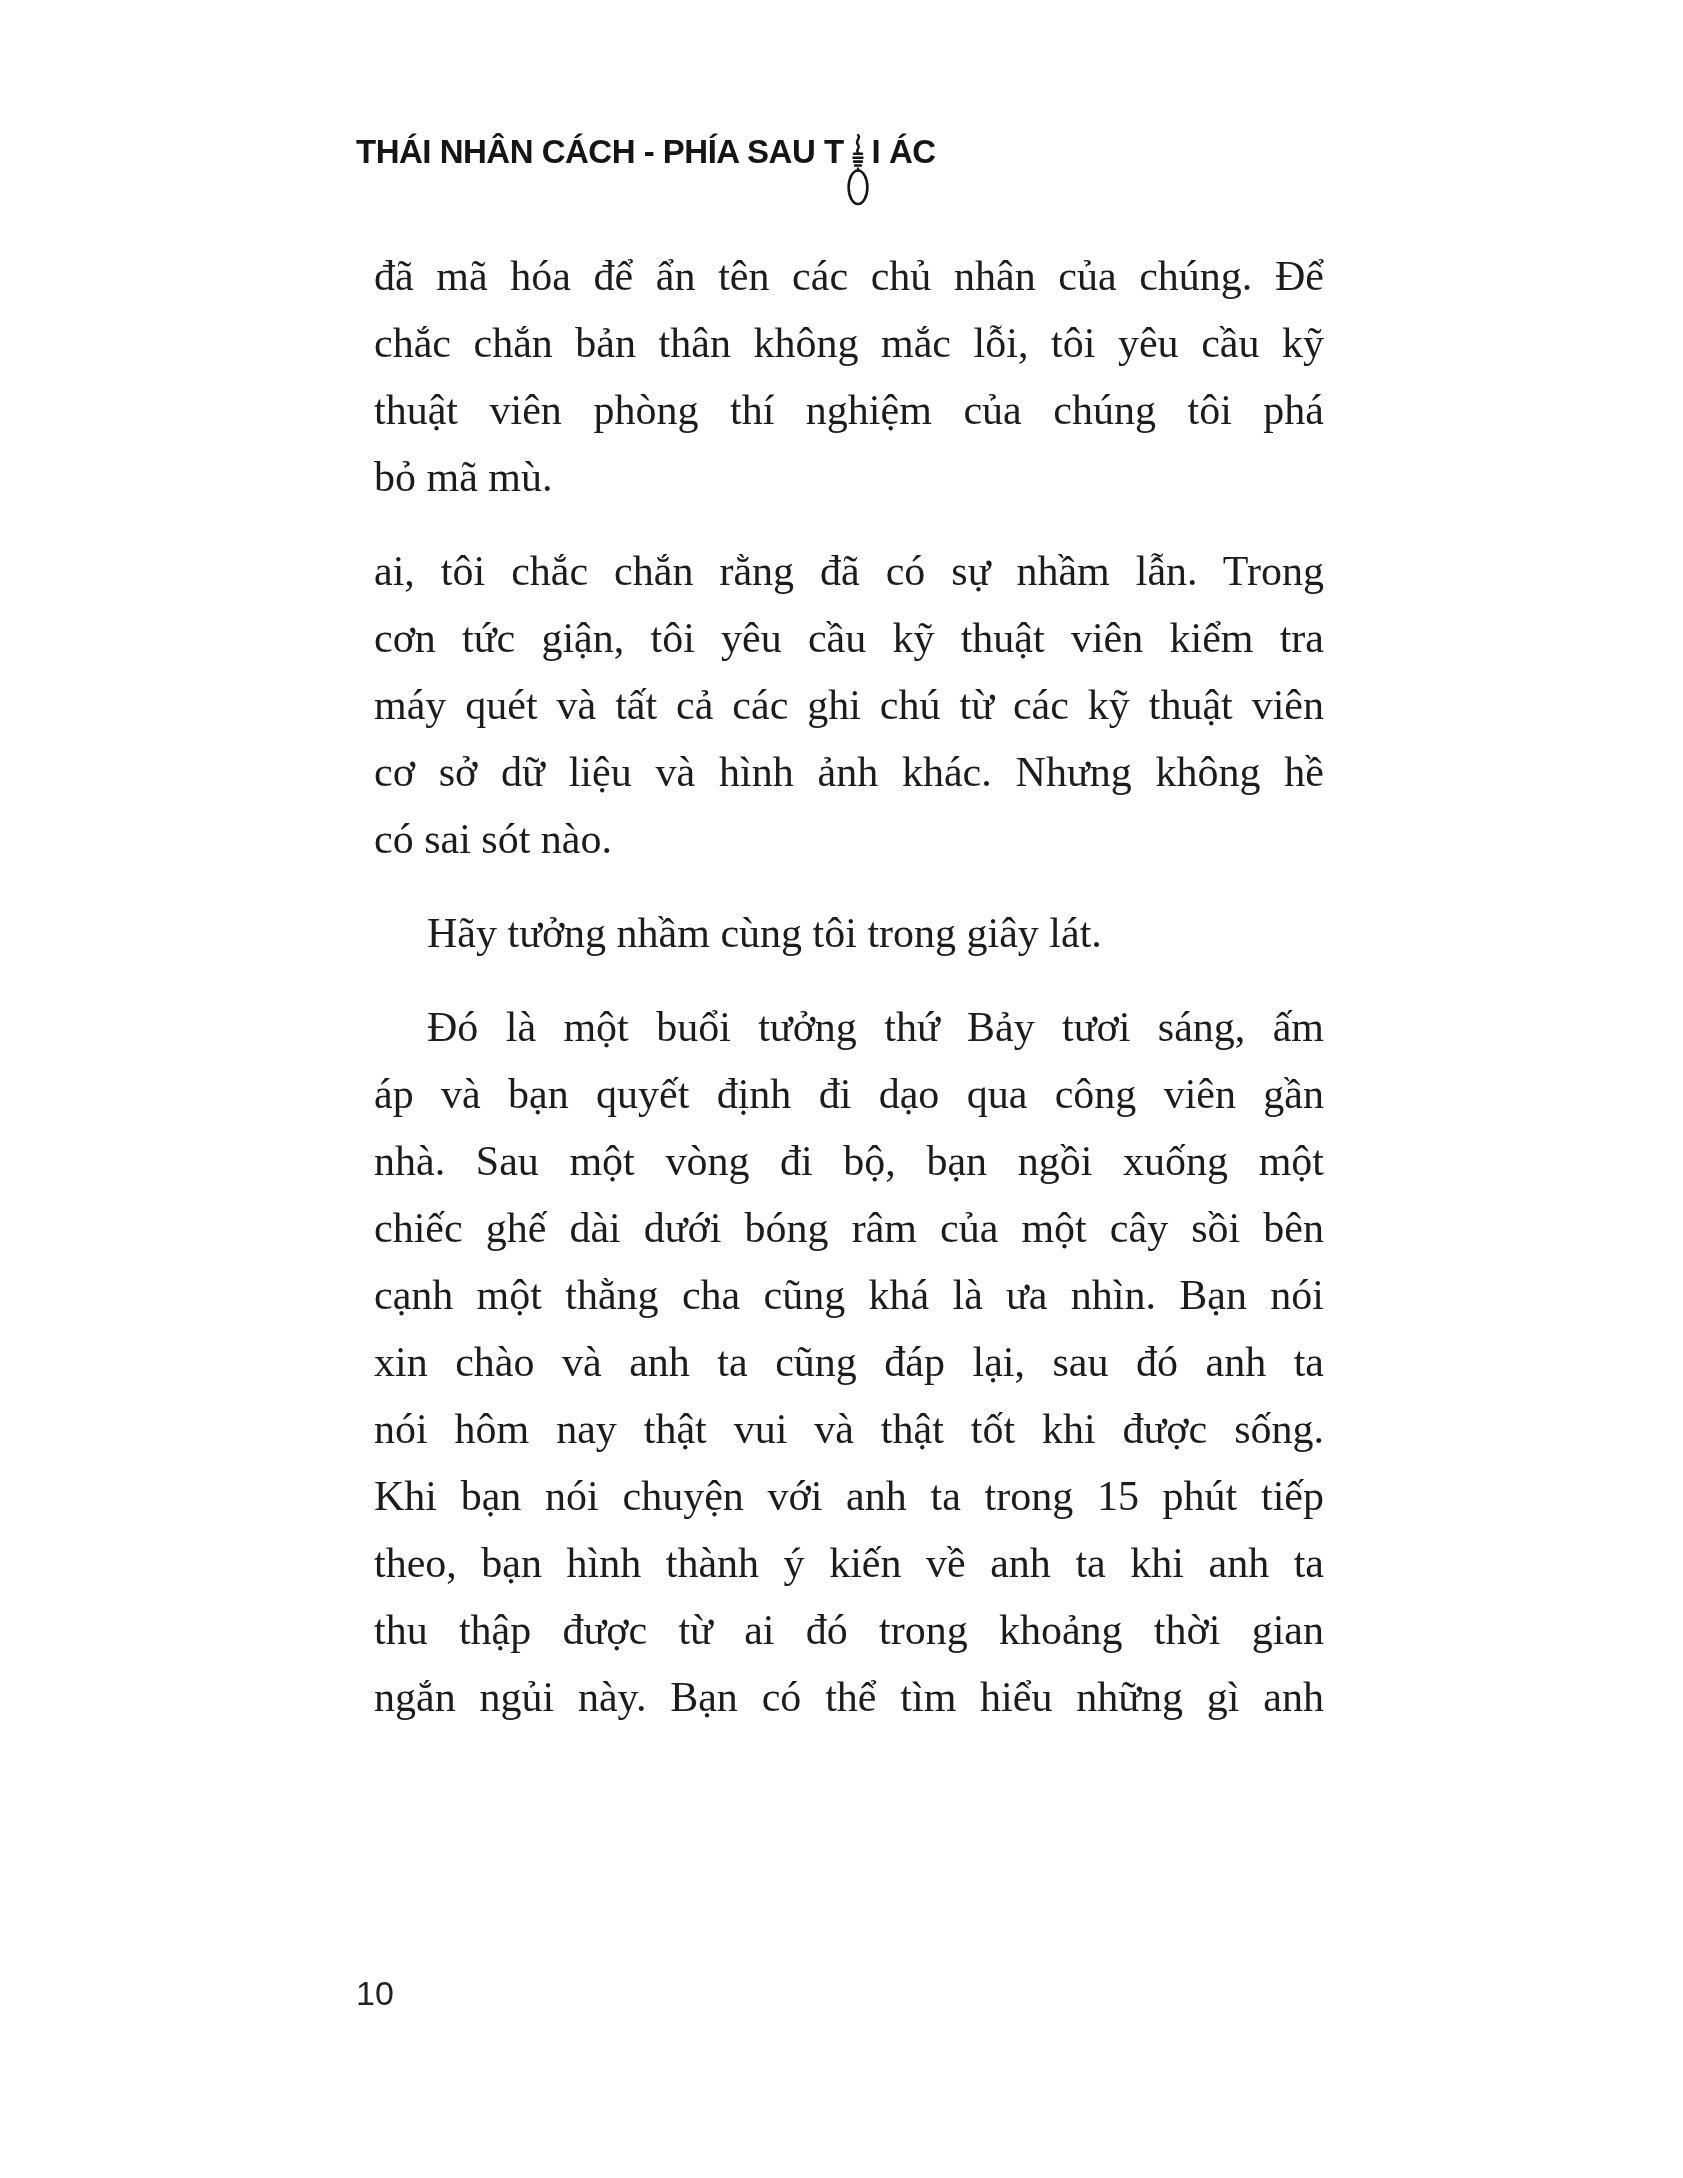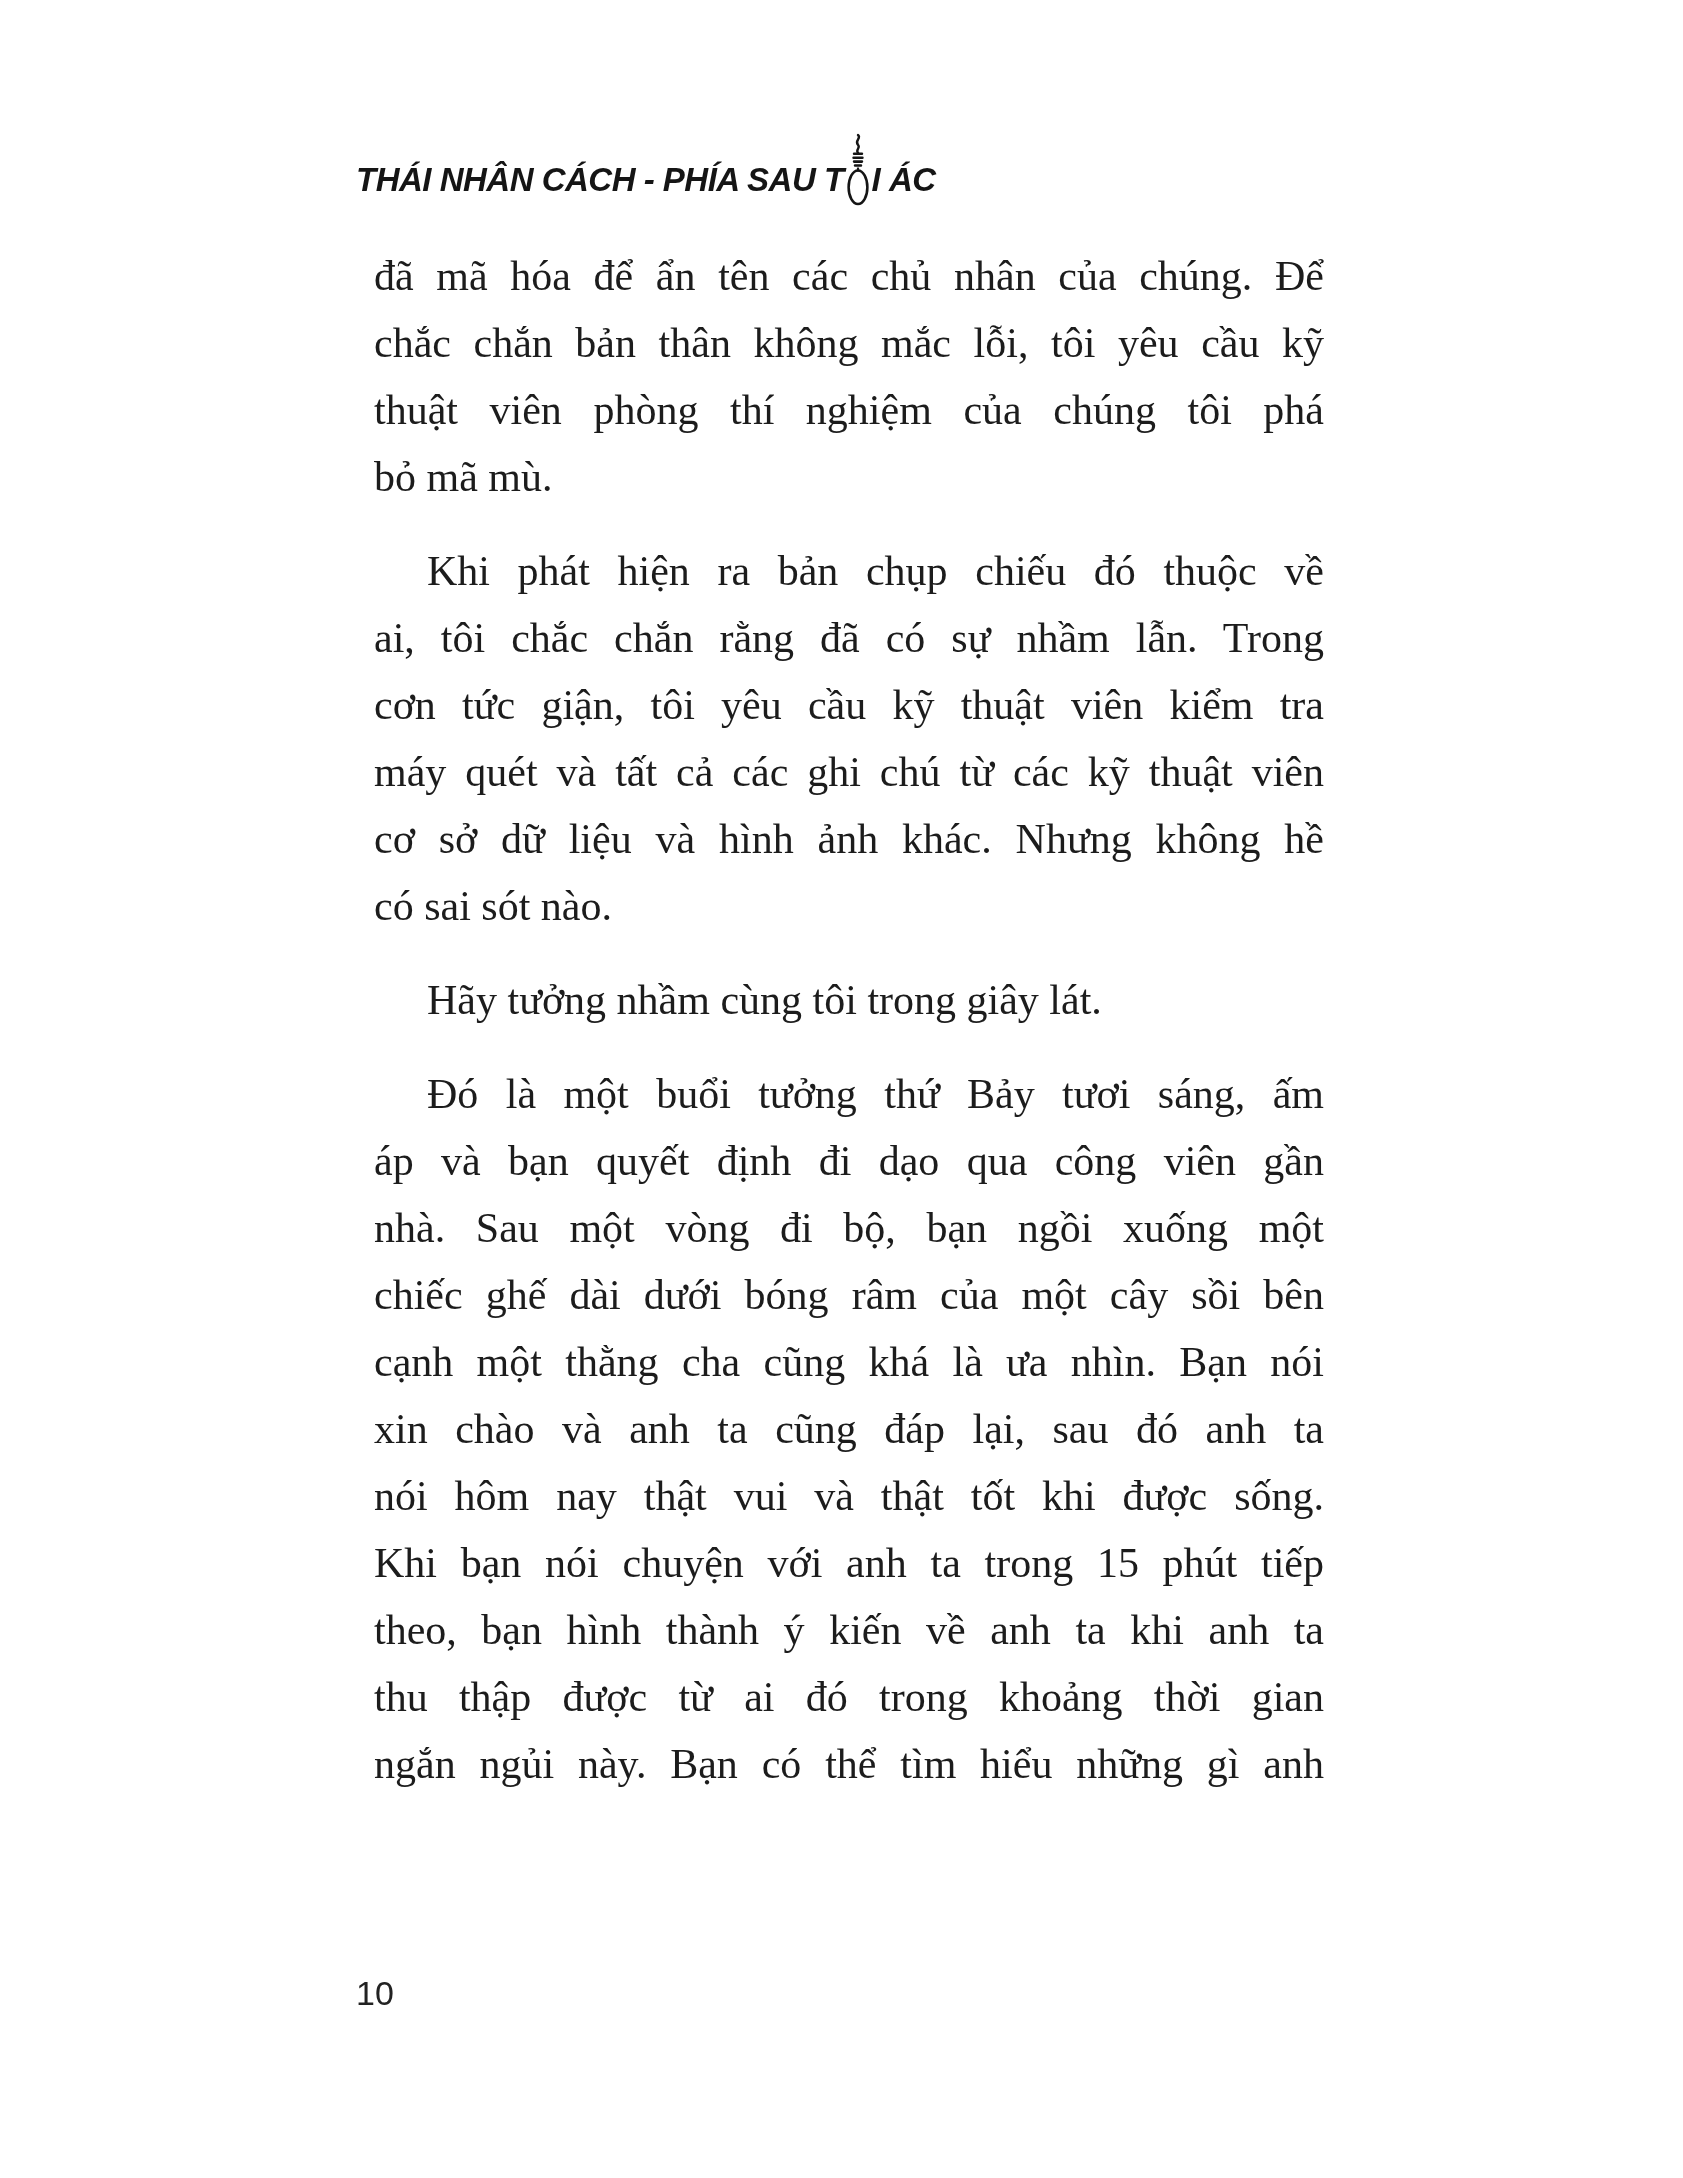--- a/index.html
+++ b/index.html
@@ -13,28 +13,27 @@
   }
   .page {
     position:absolute; inset:0;
     background:#ffffff;
   }
   
   .running-header {
     position:absolute;
     left:356px; top:133px;
     display:flex;
-    align-items:flex-end;
+    align-items:flex-start;
     font-family:"Liberation Sans","DejaVu Sans",sans-serif;
     font-weight:bold;
     font-size:33px;
     letter-spacing:-0.5px;
     color:#151515;
     white-space:nowrap;
-    font-style:italic;
   }
   .running-header .noose {
     width:26px; height:75px;
     margin:0 1px -9px 1px;
     flex:0 0 auto;
   }
   
   .body-text {
     position:absolute;
     left:356px; top:243px;
@@ -83,21 +82,20 @@
 
   <div class="body-text">
 
   <div class="paragraph">
         <div class="line">đã mã hóa để ẩn tên các chủ nhân của chúng. Để</div>
         <div class="line">chắc chắn bản thân không mắc lỗi, tôi yêu cầu kỹ</div>
         <div class="line">thuật viên phòng thí nghiệm của chúng tôi phá</div>
         <div class="line no-justify">bỏ mã mù.</div>
       </div>
       <div class="paragraph">
-        <div class="line indent">Khi phát hiện ra bản chụp chiếu đó thuộc về</div>
         <div class="line">ai, tôi chắc chắn rằng đã có sự nhầm lẫn. Trong</div>
         <div class="line">cơn tức giận, tôi yêu cầu kỹ thuật viên kiểm tra</div>
         <div class="line">máy quét và tất cả các ghi chú từ các kỹ thuật viên</div>
         <div class="line">cơ sở dữ liệu và hình ảnh khác. Nhưng không hề</div>
         <div class="line no-justify">có sai sót nào.</div>
       </div>
       <div class="paragraph">
         <div class="line indent no-justify">Hãy tưởng nhầm cùng tôi trong giây lát.</div>
       </div>
       <div class="paragraph">

